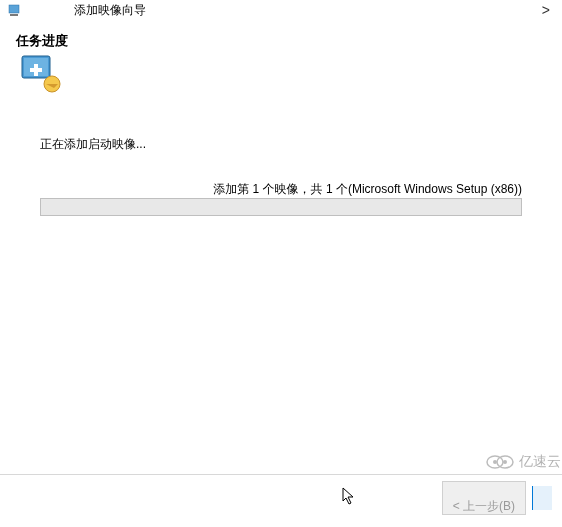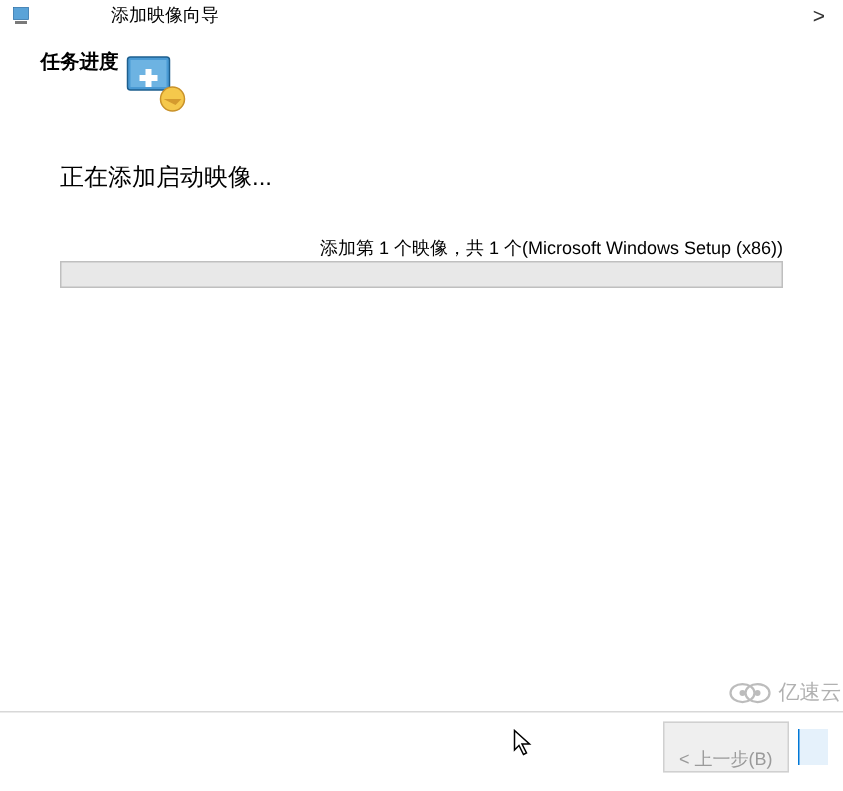--- a/index.html
+++ b/index.html
@@ -36,43 +36,45 @@
       font-size: 12px;
       color: #000;
       flex: 1;
     }
     .close-x {
       font-size: 14px;
       color: #333;
       padding: 0 6px;
     }
     .header-area {
-      padding: 12px 16px 8px 27px;
+      padding: 12px 16px 8px 16px;
       display: flex;
       justify-content: flex-start;
       align-items: flex-start;
       min-height: 60px;
+      flex-direction: column;
     }
     .header-title {
       font-size: 13px;
       font-weight: bold;
       color: #000;
     }
     .header-icon {
       width: 48px;
       height: 48px;
       position: relative;
     }
     .content-area {
       padding: 20px 40px;
     }
     .status-line {
-      font-size: 16px;
+      font-size: 12px;
       color: #000;
       margin-bottom: 28px;
+      margin-top: 10px;
     }
     .detail-line {
       font-size: 12px;
       color: #000;
       text-align: right;
     }
     .progress-bar-outer {
       height: 18px;
       border: 1px solid #bfbfbf;
       background: #e8e8e8;

